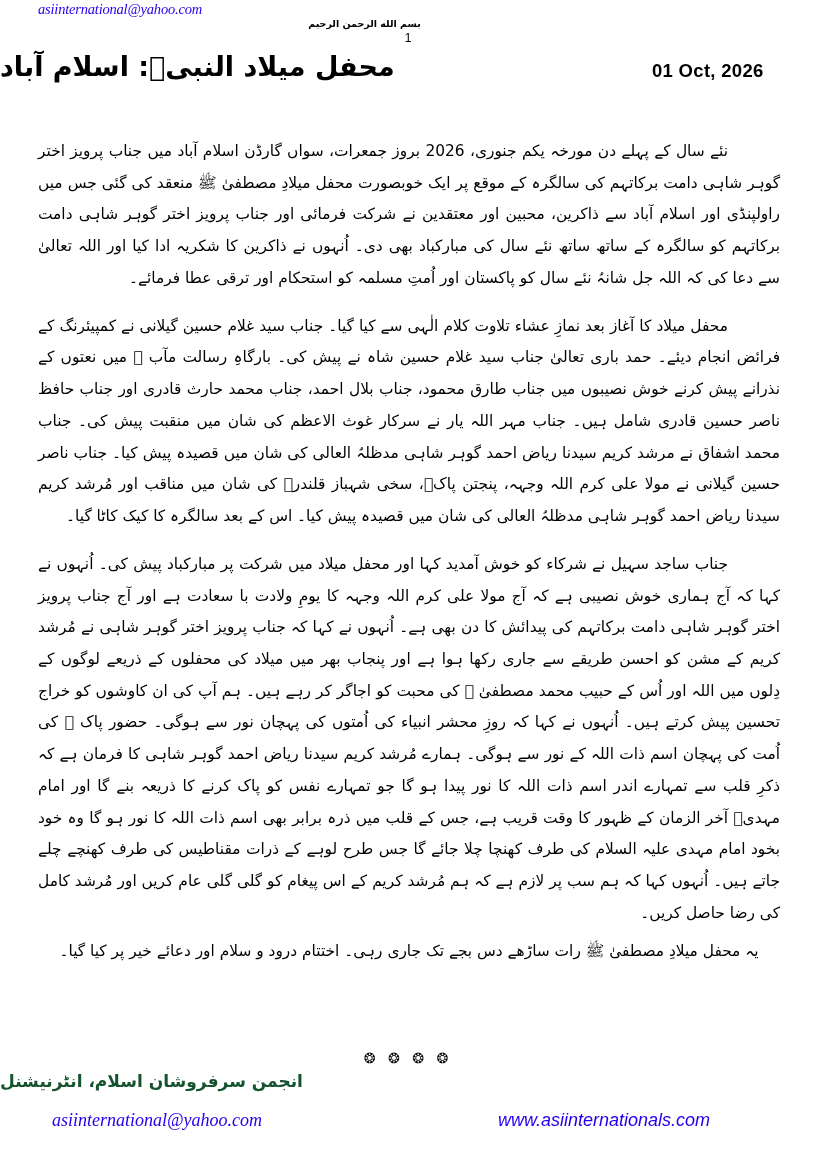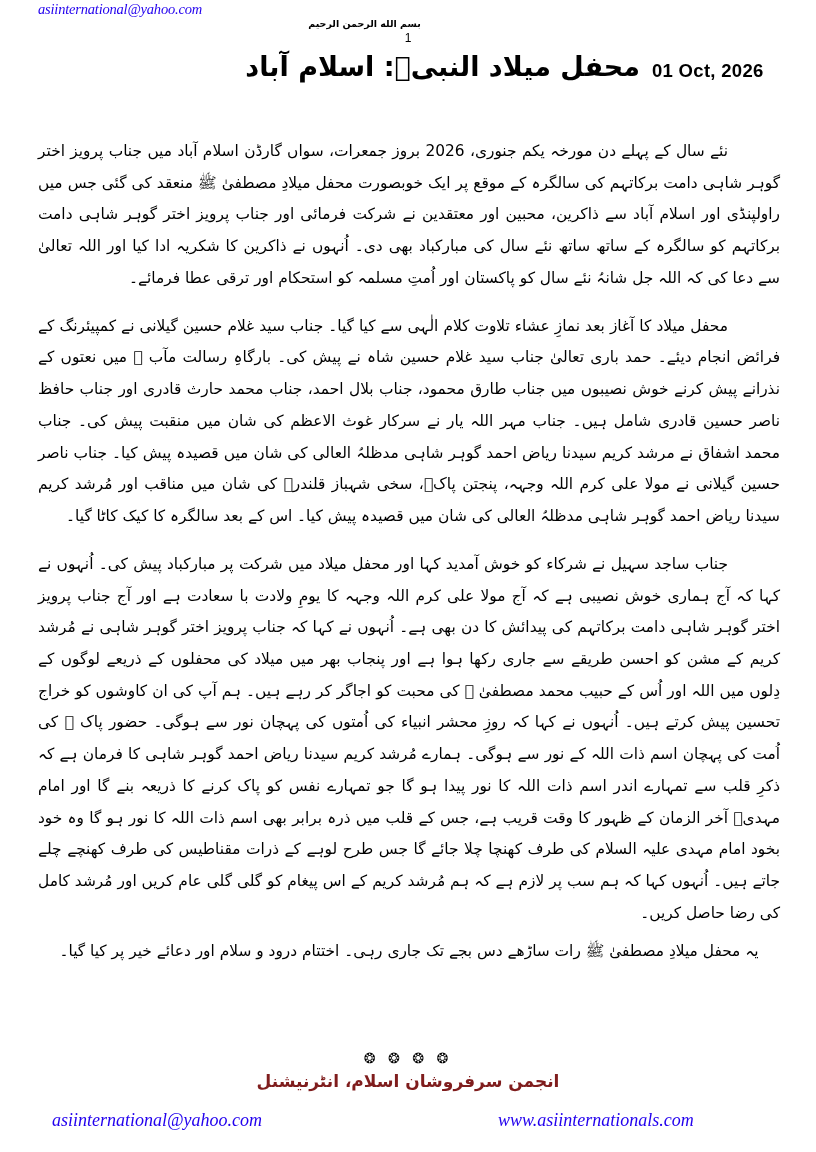--- a/index.html
+++ b/index.html
@@ -71,21 +71,21 @@
     font-weight: 700;
     letter-spacing: 0.3px;
     color: #000;
     white-space: nowrap;
   }
   .doc-title {
     position: absolute;
     top: 49px;
     left: 0;
     width: 640px;
-    text-align: right;
+    text-align: left;
     direction: rtl;
     font-family: "DejaVu Sans", "Liberation Sans", sans-serif;
     font-size: 27px;
     font-weight: 700;
     line-height: 1.35;
     color: #000;
     white-space: nowrap;
   }
 
   
@@ -124,26 +124,26 @@
     font-size: 14px;
     letter-spacing: 4px;
     color: #000;
     line-height: 1;
   }
   .org-signature {
     position: absolute;
     top: 1071px;
     left: 0;
     width: 816px;
-    text-align: center;
+    text-align: left;
     direction: rtl;
     font-family: "DejaVu Sans", "Liberation Sans", sans-serif;
     font-size: 17px;
     font-weight: 700;
-    color: #7f1d1d;
+    color: #14532d;
     white-space: nowrap;
   }
 
   
   .footer {
     position: absolute;
     top: 1110px;
     left: 0;
     width: 816px;
     height: 32px;
@@ -156,21 +156,21 @@
     font-family: "Liberation Serif", "DejaVu Serif", serif;
     font-style: italic;
     font-size: 18px;
     color: #2200ee;
     white-space: nowrap;
   }
   .footer-web {
     position: absolute;
     left: 498px;
     top: 0;
-    font-family: Liberation Serif, serif;
+    font-family: Liberation Sans, sans-serif;
     font-style: italic;
     font-size: 18px;
     color: #2200ee;
     white-space: nowrap;
     text-align: center;
   }
 </style>
 </head>
 <body>
 

